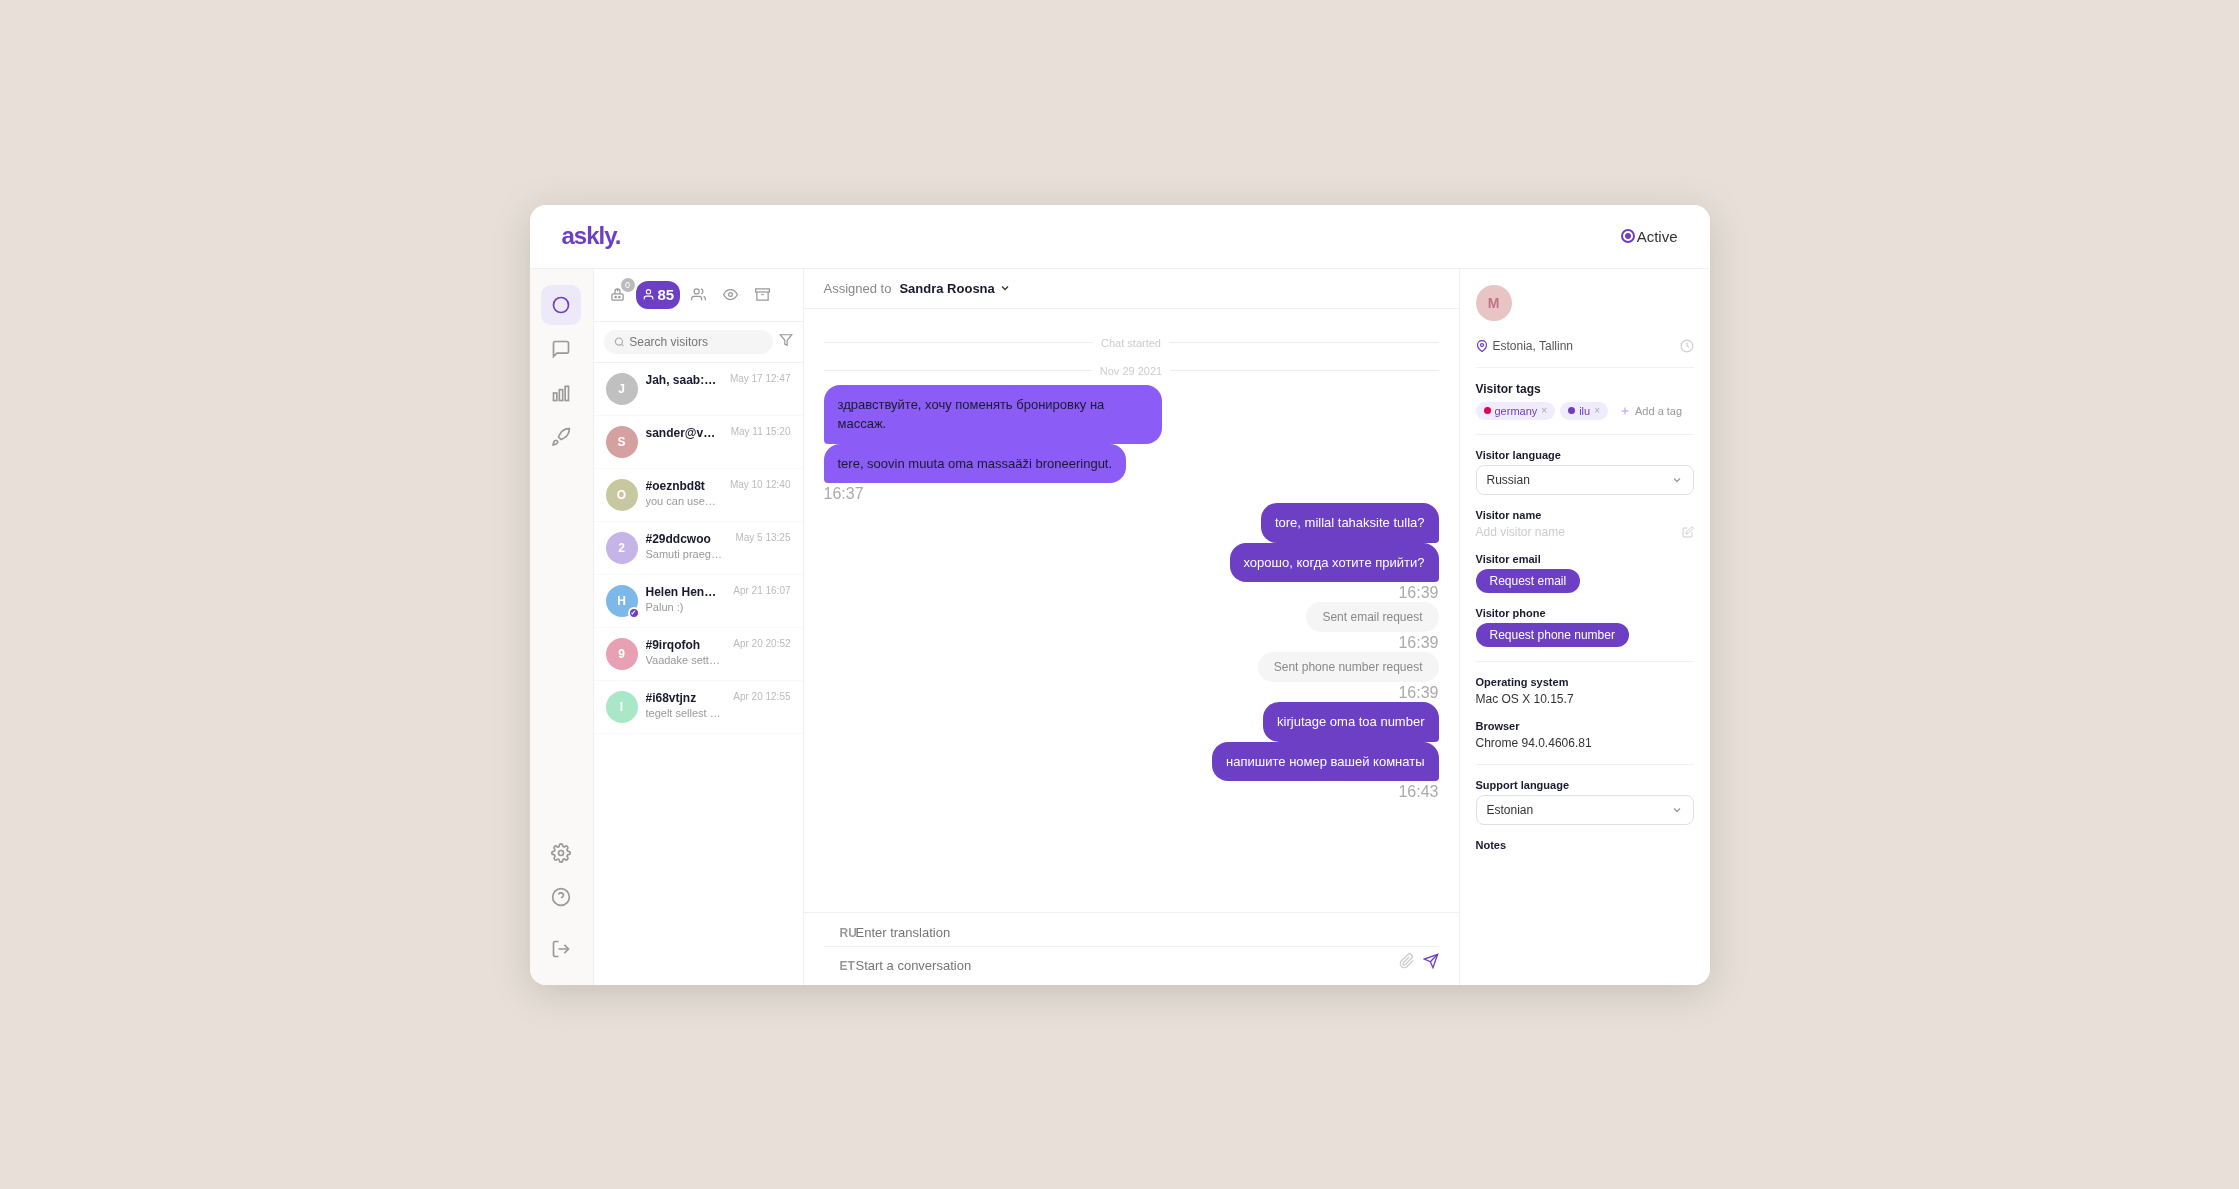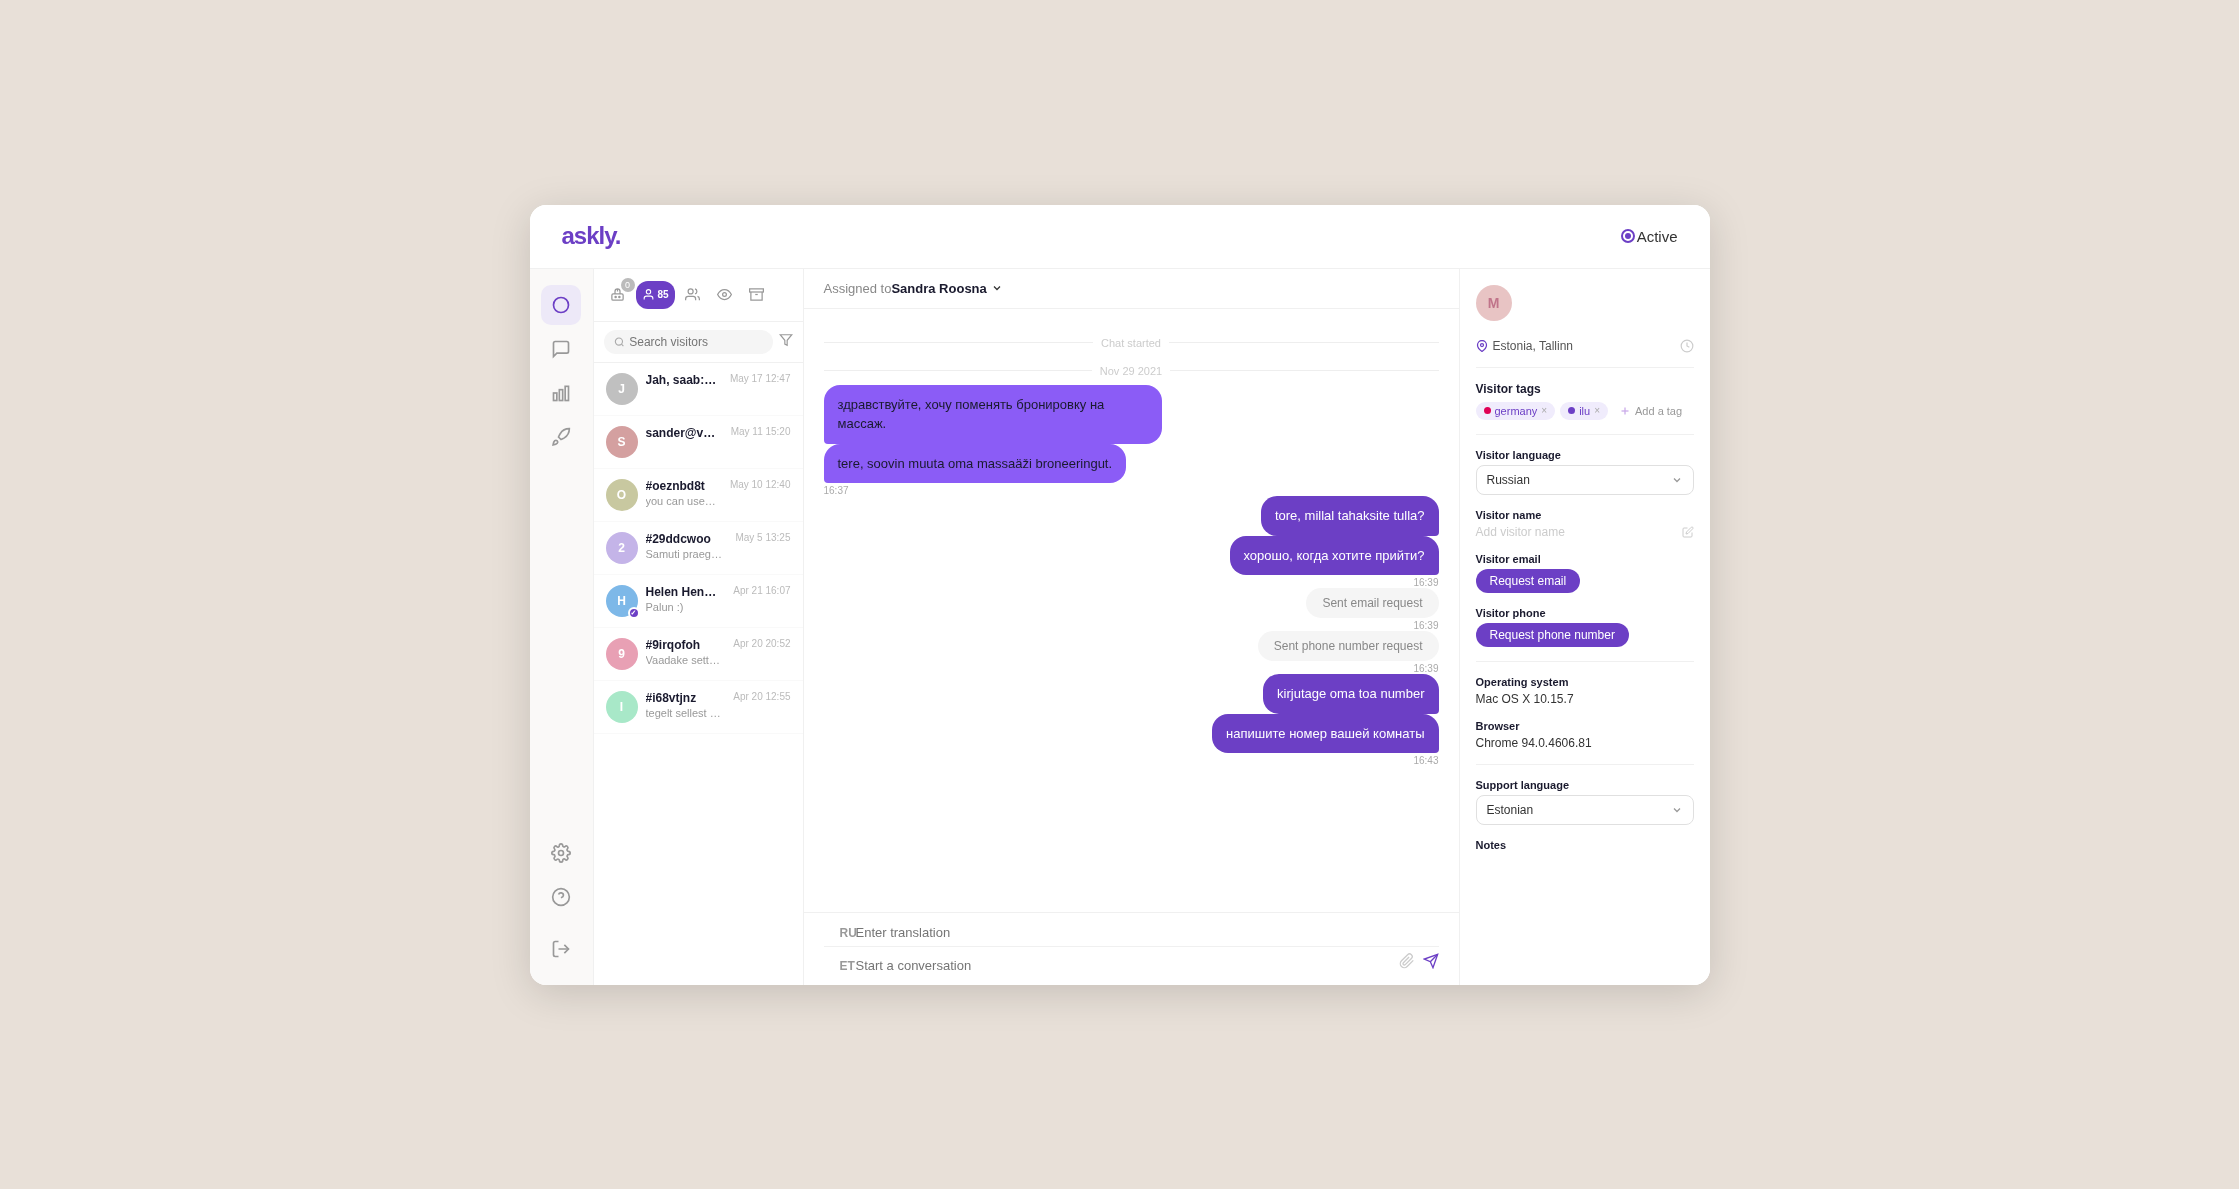--- a/index.html
+++ b/index.html
@@ -245,21 +245,21 @@
       display: flex;
       flex-direction: column;
       background: #fff;
       border-right: 1px solid #f0f0f0;
     }
     .chat-header {
       display: flex;
       align-items: center;
       padding: 12px 20px;
       border-bottom: 1px solid #f0f0f0;
-      gap: 0;
+      gap: 8px;
     }
     .assigned-label {
       font-size: 13px;
       color: #888;
     }
     .assigned-name {
       font-size: 13px;
       font-weight: 600;
       color: #1a1a2e;
       display: flex;
@@ -303,21 +303,21 @@
       align-self: flex-start;
       border-bottom-left-radius: 4px;
     }
     .msg-bubble.agent {
       background: #6c3fc5;
       color: #fff;
       align-self: flex-end;
       border-bottom-right-radius: 4px;
     }
     .msg-time {
-      font-size: 10px;
+      font-size: 16px;
       color: #aaa;
       text-align: right;
       margin-top: 2px;
     }
     .msg-time.right { text-align: right; align-self: flex-end; }
     .msg-time.left { text-align: left; align-self: flex-start; }
     .system-msg {
       align-self: flex-end;
       background: #f5f5f5;
       color: #888;
@@ -557,21 +557,21 @@
               <circle cx="9" cy="16" r="1" fill="currentColor"></circle>
               <circle cx="15" cy="16" r="1" fill="currentColor"></circle>
             </svg>
           <span class="badge" style="background:#bbb;">0</span>
         </div>
         <div class="tab-icon-btn active-tab" style="position:relative; padding: 0 6px; gap:3px; width:auto; border-radius:12px;">
           <svg width="13" height="13" viewBox="0 0 24 24" fill="none" stroke="white" stroke-width="2">
               <path d="M20 21v-2a4 4 0 0 0-4-4H8a4 4 0 0 0-4 4v2"></path>
               <circle cx="12" cy="7" r="4"></circle>
             </svg>
-          <span style="font-size:10px; font-weight:700; color:#fff;">85</span>
+          <span style="font-size:15px; font-weight:700; color:#fff;">85</span>
         </div>
         <div class="tab-icon-btn">
           <svg width="15" height="15" viewBox="0 0 24 24" fill="none" stroke="currentColor" stroke-width="2">
               <path d="M17 21v-2a4 4 0 0 0-4-4H5a4 4 0 0 0-4 4v2"></path>
               <circle cx="9" cy="7" r="4"></circle>
               <path d="M23 21v-2a4 4 0 0 0-3-3.87M16 3.13a4 4 0 0 1 0 7.75"></path>
             </svg>
         </div>
         <div class="tab-icon-btn">
           <svg width="15" height="15" viewBox="0 0 24 24" fill="none" stroke="currentColor" stroke-width="2">

